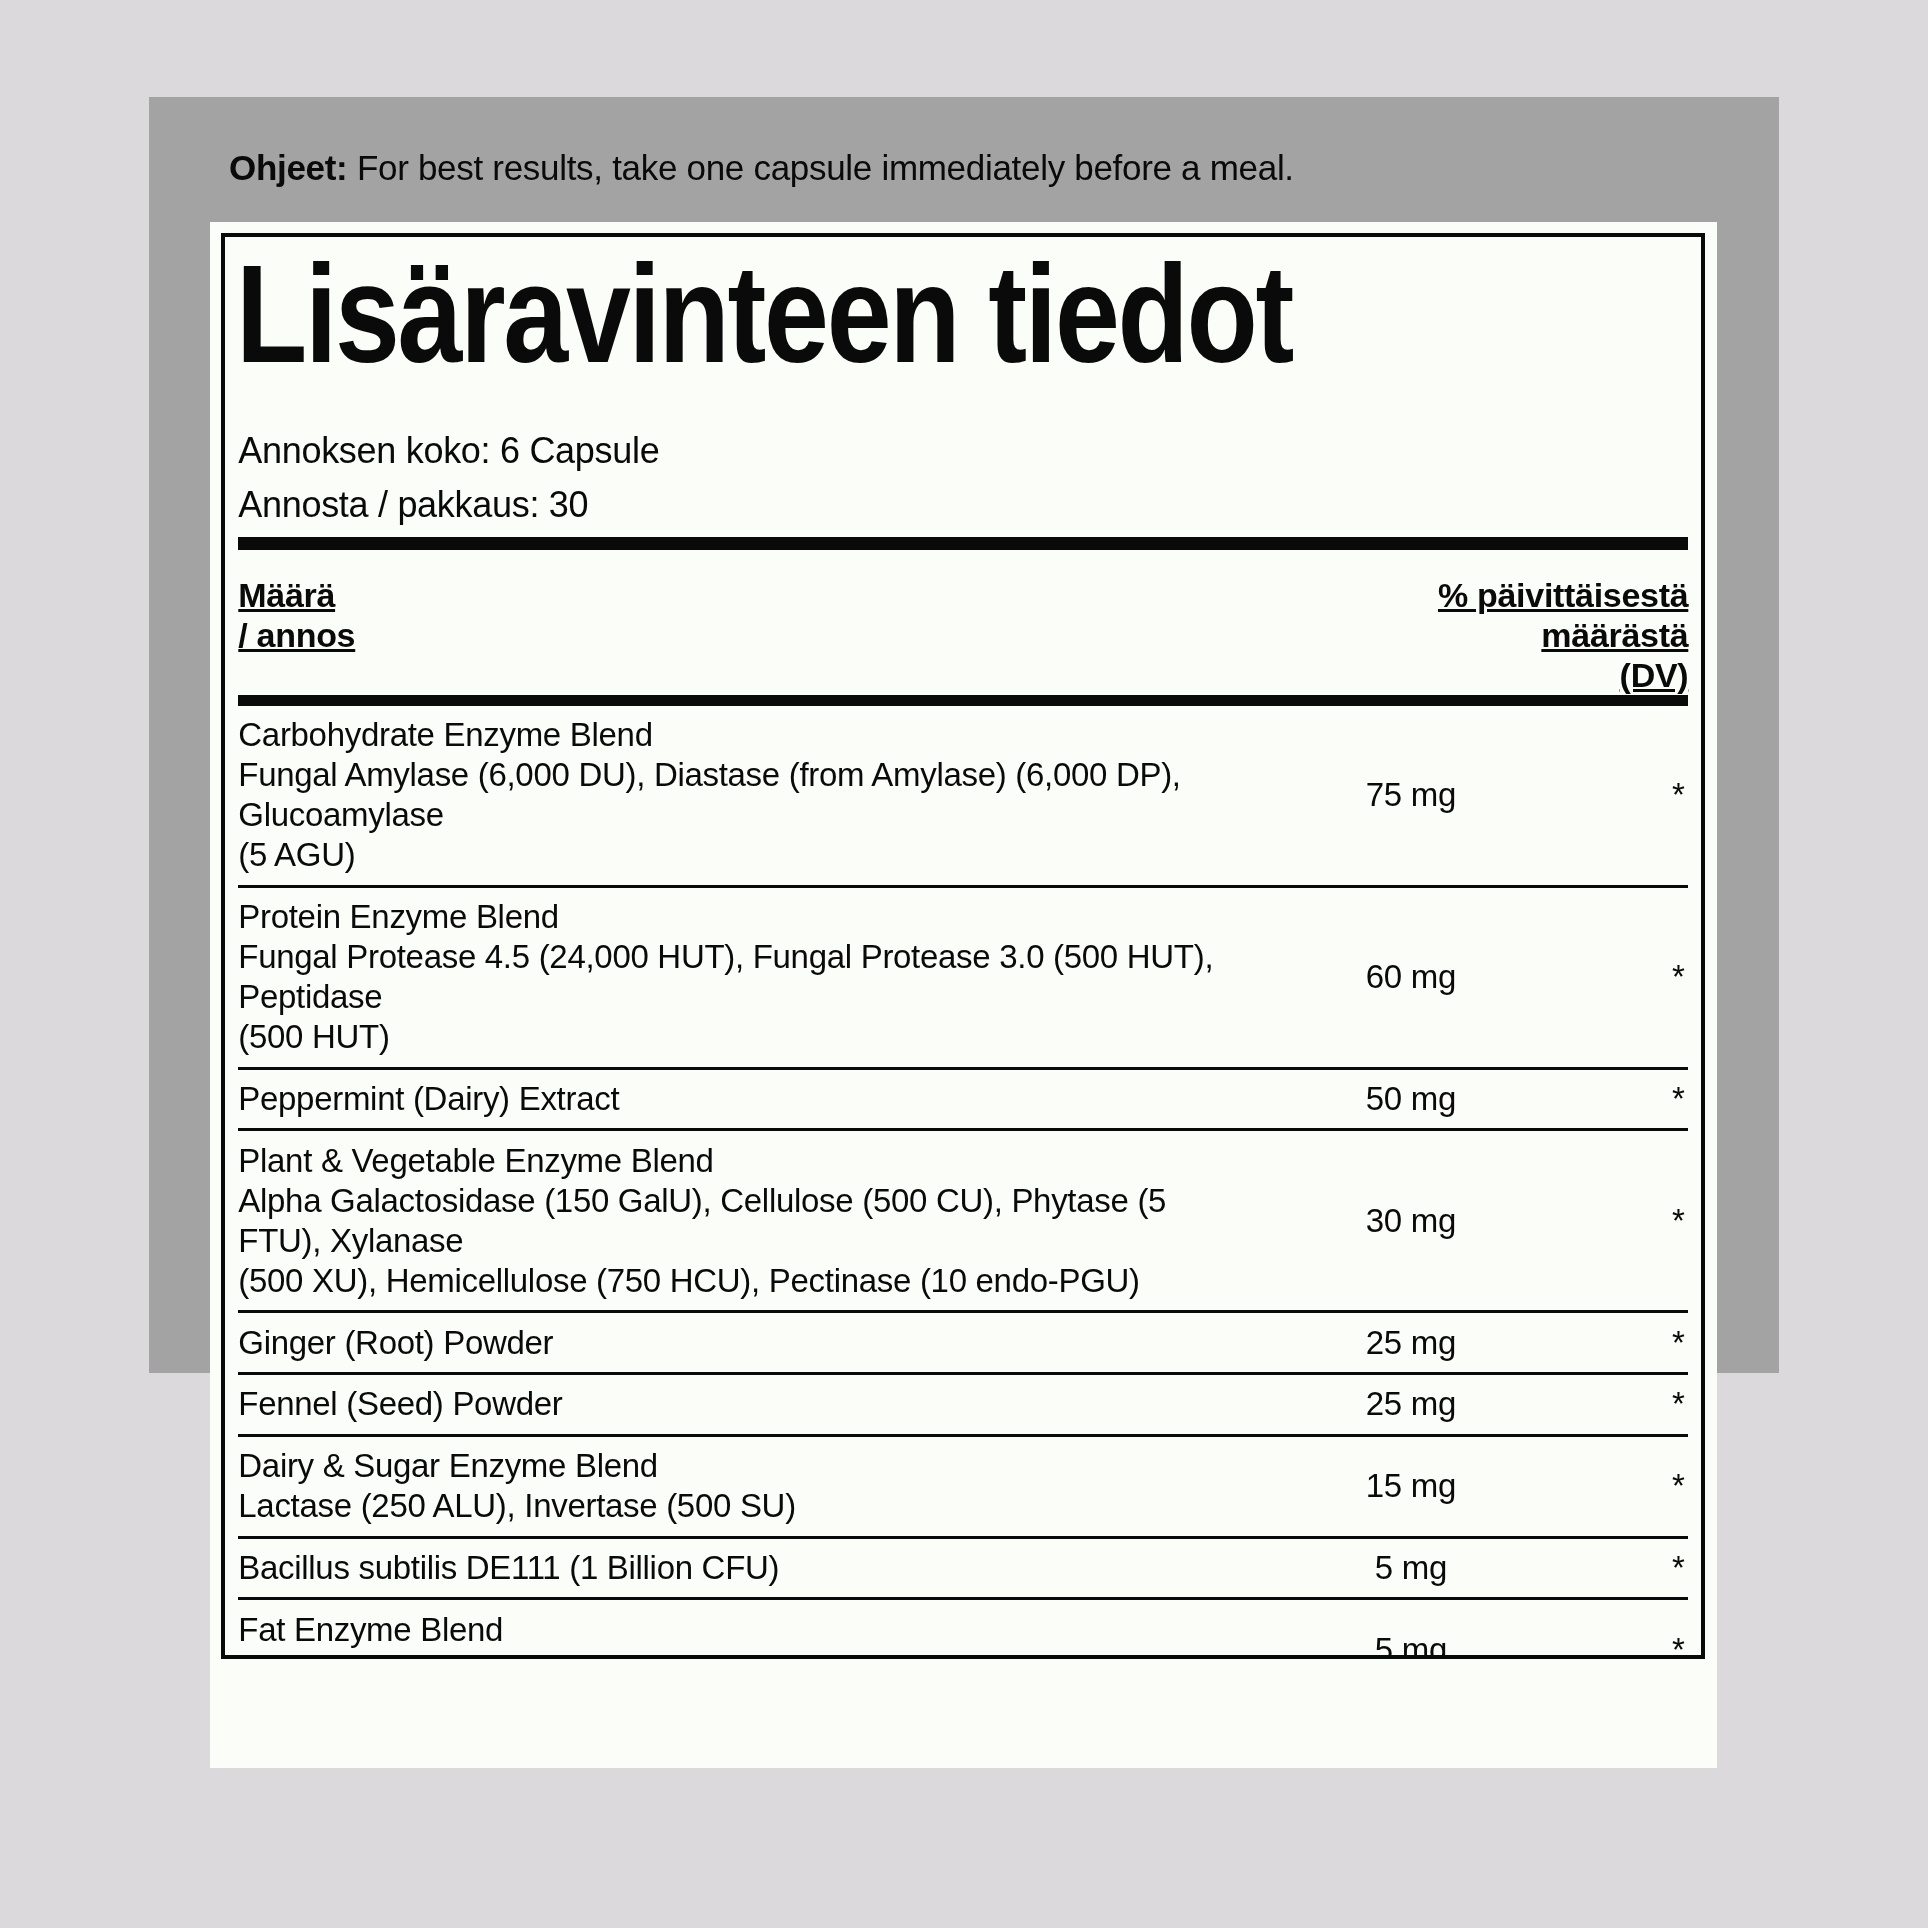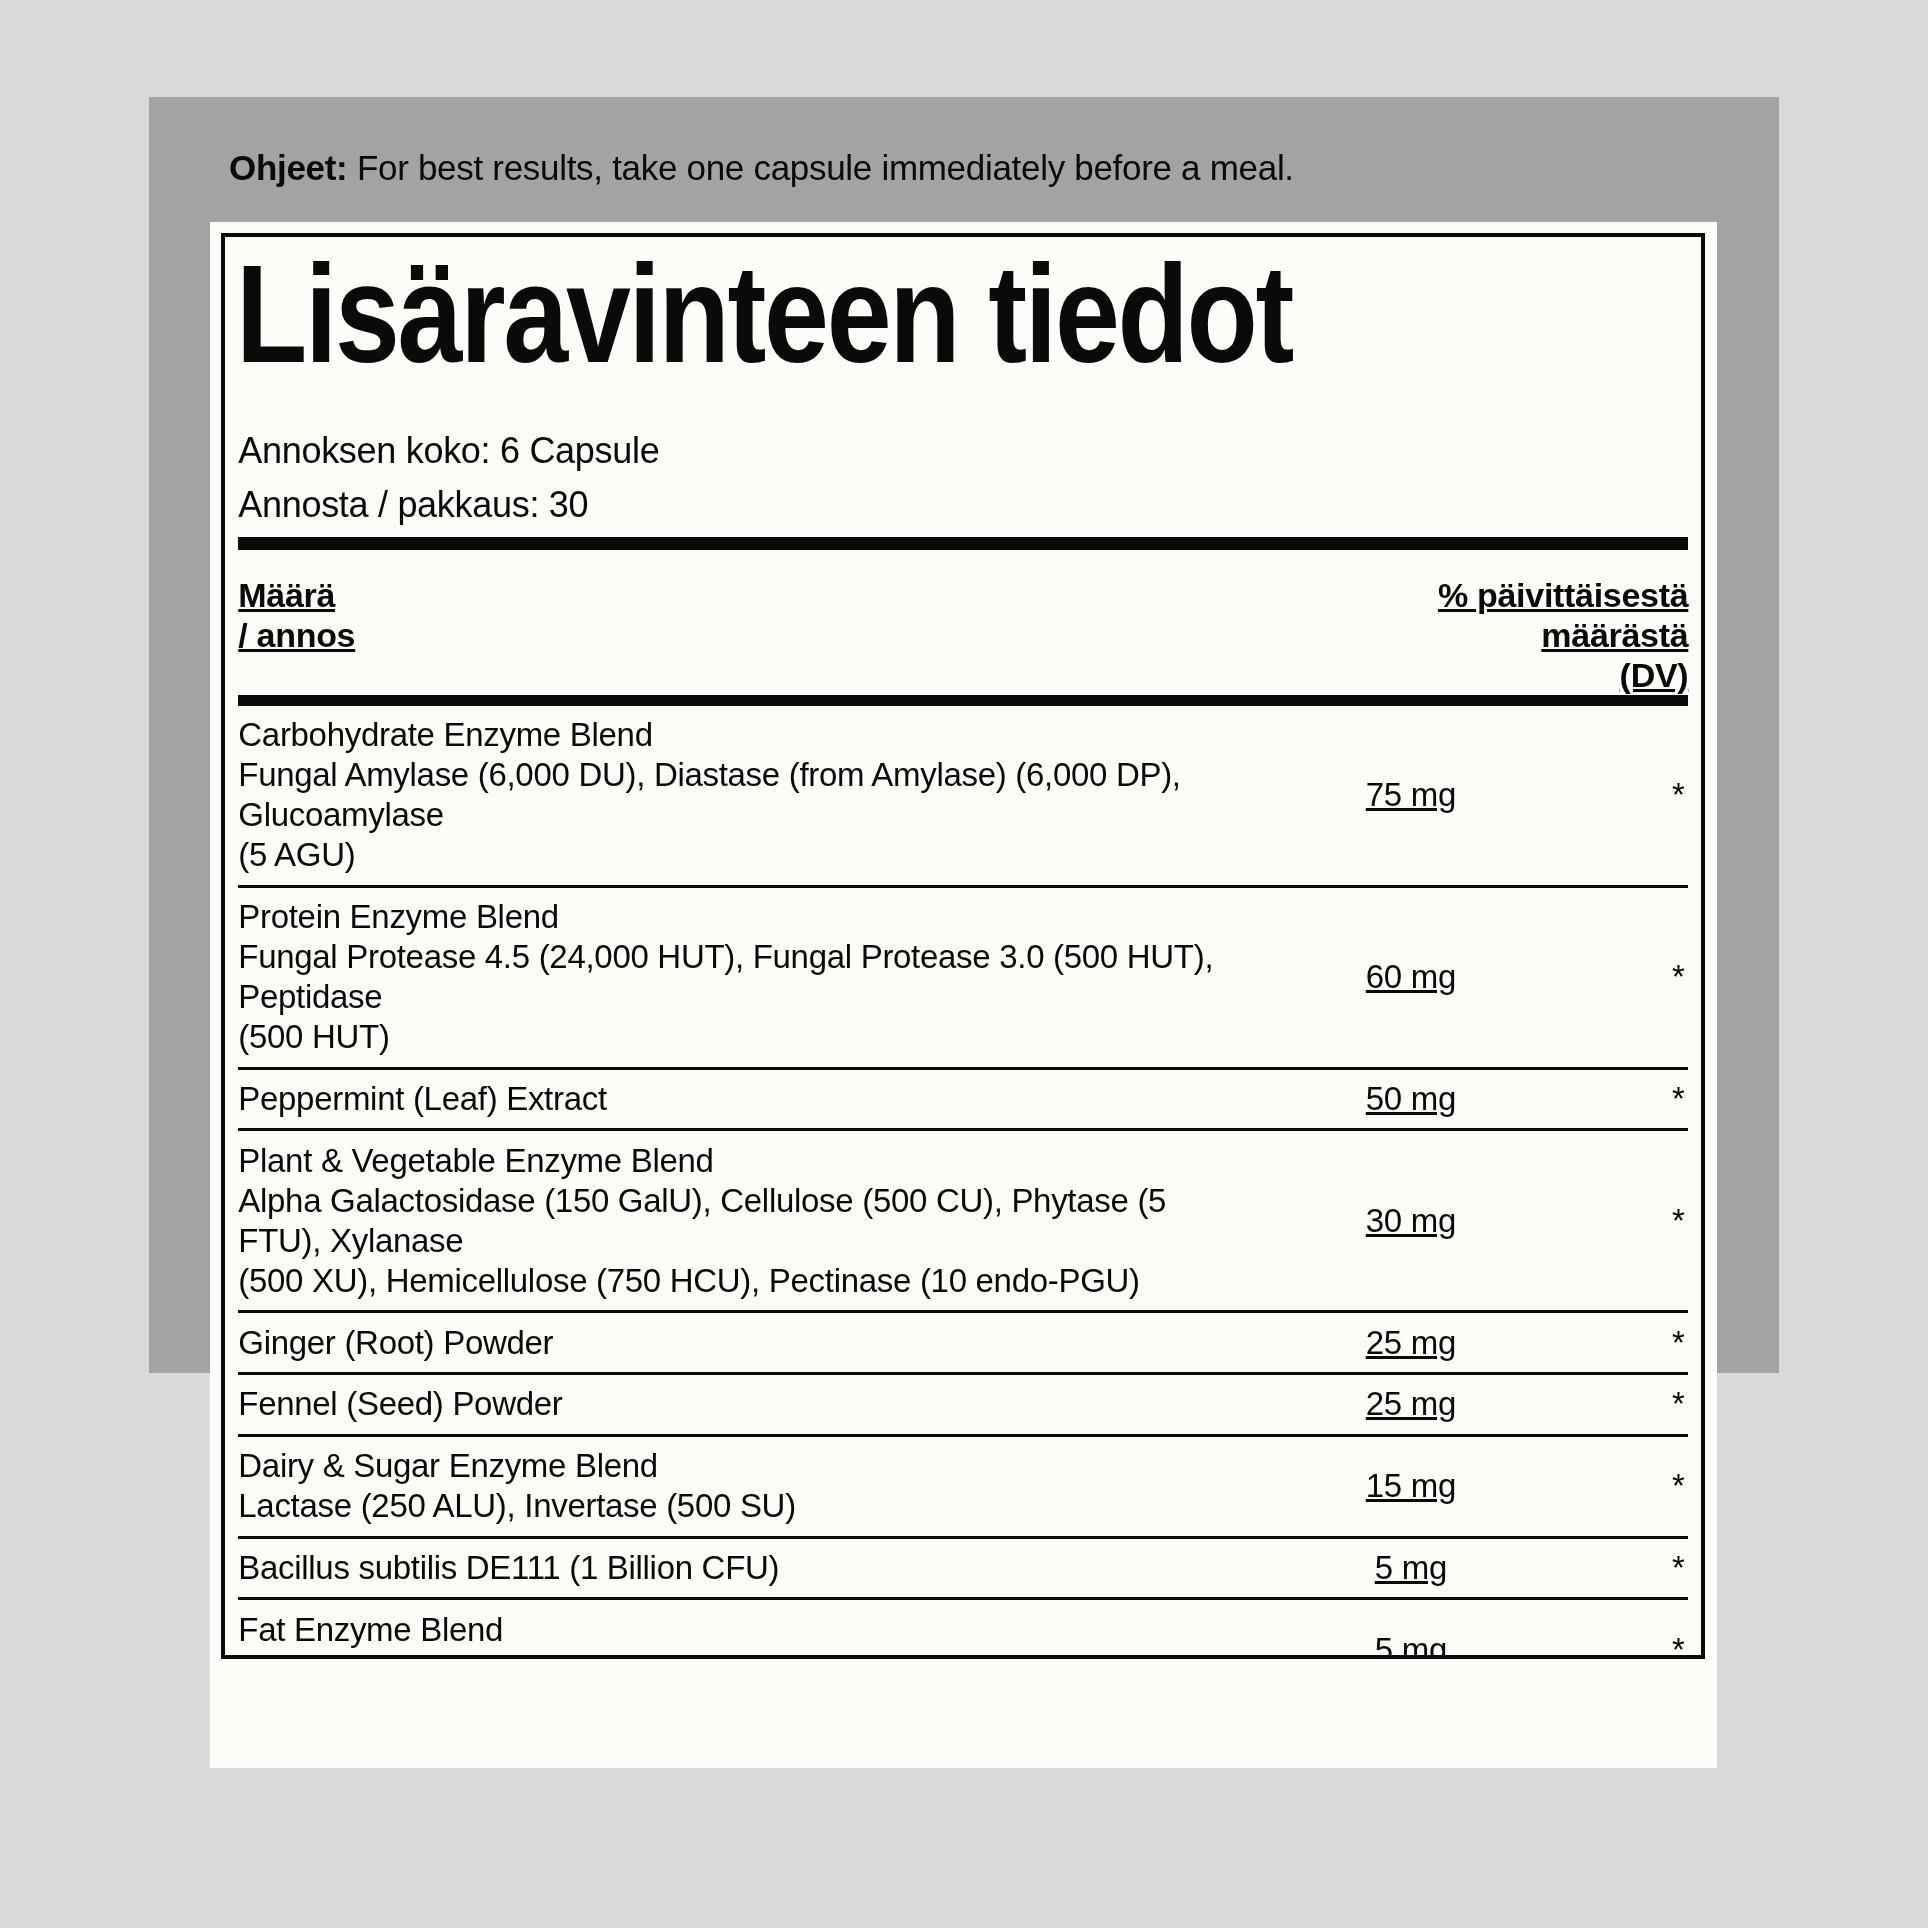--- a/index.html
+++ b/index.html
@@ -46,21 +46,21 @@
     text-decoration:underline;
   }
   .hdr .right{text-align:right;}
   .t-row{
     display:flex;align-items:center;
     font-size:33px;line-height:40px;letter-spacing:-0.3px;
     padding:9.4px 0;
   }
   .t-row + .t-row{border-top:3.8px solid #0a0a0a;}
   .name-col{flex:0 0 1003px;}
-  .amount-col{flex:1 1 auto;text-align:center;text-decoration:underline;}
+  .amount-col{flex:1 1 auto;text-align:center;}
   .dv-col{flex:0 0 104px;text-align:right;padding-right:3.8px;}
   .other{
     position:absolute;left:11.3px;top:1461px;width:1478px;
     font-size:35px;line-height:44px;letter-spacing:-0.3px;
   }
   .other .lead{font-weight:bold;}
 </style>
 </head>
 <body>
 
@@ -109,21 +109,21 @@
             <div class="name-col">
               <div>Protein Enzyme Blend</div>
               <div>Fungal Protease 4.5 (24,000 HUT), Fungal Protease 3.0 (500 HUT), Peptidase</div>
               <div>(500 HUT)</div>
             </div>
             <div class="amount-col">60 mg</div>
             <div class="dv-col">*</div>
           </div>
           <div class="t-row">
             <div class="name-col">
-              <div>Peppermint (Leaf) Extract</div>
+              <div>Peppermint (Dairy) Extract</div>
             </div>
             <div class="amount-col">50 mg</div>
             <div class="dv-col">*</div>
           </div>
           <div class="t-row">
             <div class="name-col">
               <div>Plant &amp; Vegetable Enzyme Blend</div>
               <div>Alpha Galactosidase (150 GalU), Cellulose (500 CU), Phytase (5 FTU), Xylanase</div>
               <div>(500 XU), Hemicellulose (750 HCU), Pectinase (10 endo-PGU)</div>
             </div>

